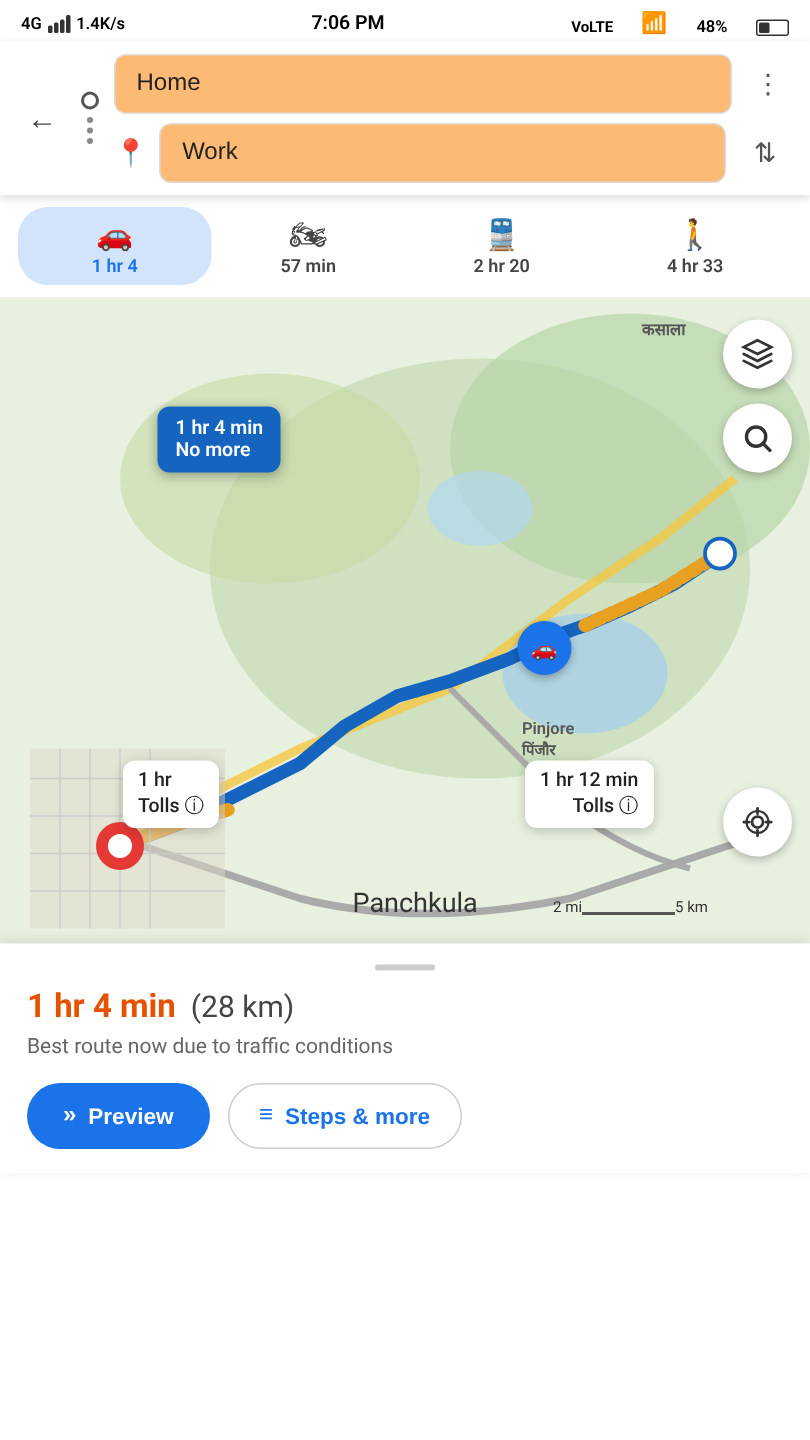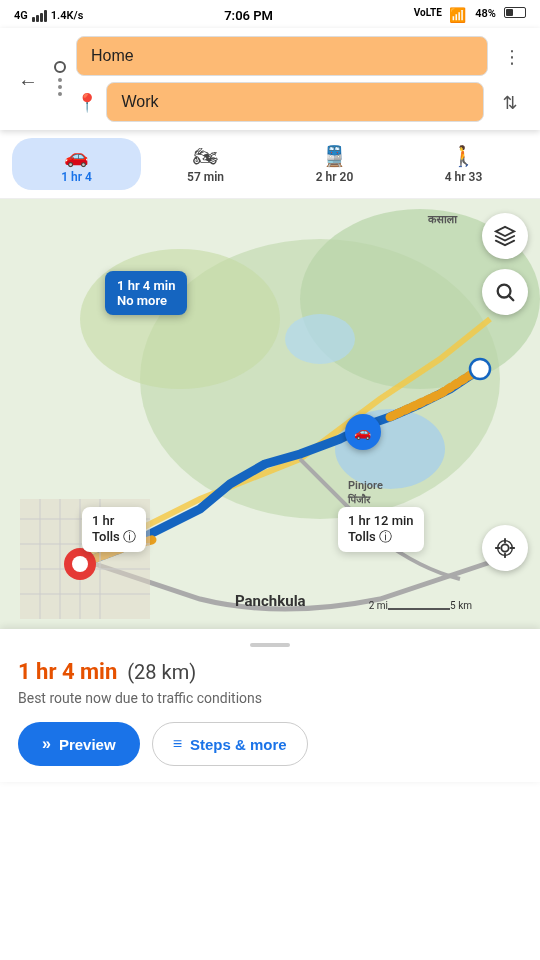--- a/index.html
+++ b/index.html
@@ -6,21 +6,21 @@
     * { margin: 0; padding: 0; box-sizing: border-box; }
     body { width: 540px; height: 960px; font-family: 'Roboto', Arial, sans-serif; background: #fff; overflow: hidden; position: relative; }
 
     
     .status-bar {
       display: flex; justify-content: space-between; align-items: center;
       padding: 6px 14px 4px; background: #fff; font-size: 12px; font-weight: 600; height: 28px;
     }
     .status-left { display: flex; align-items: center; gap: 4px; font-size: 11px; justify-content: space-between; }
     .status-center { font-size: 13px; font-weight: 600; }
-    .status-right { display: flex; align-items: flex-start; gap: 8px; font-size: 11px; }
+    .status-right { display: flex; align-items: flex-end; gap: 19px; font-size: 11px; }
 
     
     .search-area {
       background: #fff; padding: 8px 12px; display: flex; flex-direction: column; gap: 6px;
       box-shadow: 0 2px 6px rgba(0,0,0,0.15); z-index: 10; position: relative;
     }
     .search-row {
       display: flex; align-items: center; gap: 8px;
     }
     .back-btn {
@@ -264,31 +264,31 @@
   <div class="route-bubble" style="top: 72px; left: 105px;">
     <div>1 hr 4 min</div>
     <div>No more</div>
   </div>
 
   <div class="route-bubble-white" style="top: 308px; left: 82px;">
     <div>1 hr</div>
     <div>Tolls ⓘ</div>
   </div>
 
-  <div class="route-bubble-white" style="top: 308px; left: 338px;">
+  <div class="route-bubble-white" style="top: 308px; left: 350px; text-align: right;">
     <div>1 hr 12 min</div>
     <div>Tolls ⓘ</div>
   </div>
 
   <div class="map-label" style="top: 280px; left: 348px;">
     <div>Pinjore</div>
     <div style="font-size:10px;">पिंजौर</div>
   </div>
   <div class="map-label" style="top: 12px; left: 428px;">कसाला</div>
-  <div class="map-label" style="top: 393px; left: 193px; font-size: 15px; font-weight: 700; color: #333; padding-left: 42px;">Panchkula</div>
+  <div class="map-label" style="top: 393px; left: 193px; font-size: 18px; font-weight: 400; color: #333; padding-left: 42px;">Panchkula</div>
 
   <div class="scale-bar">
     <div style="font-size:10px;">2 mi</div>
     <div style="width:62px;height:2px;background:#555;margin:1px 0;"></div>
     <div style="font-size:10px;">5 km</div>
   </div>
 
   <div class="map-overlay-btn layers-btn">
     <svg width="22" height="22" viewBox="0 0 24 24">
       <path d="M12 2L2 7l10 5 10-5-10-5zM2 17l10 5 10-5M2 12l10 5 10-5" stroke="#333" stroke-width="2" fill="none" stroke-linecap="round"></path>

